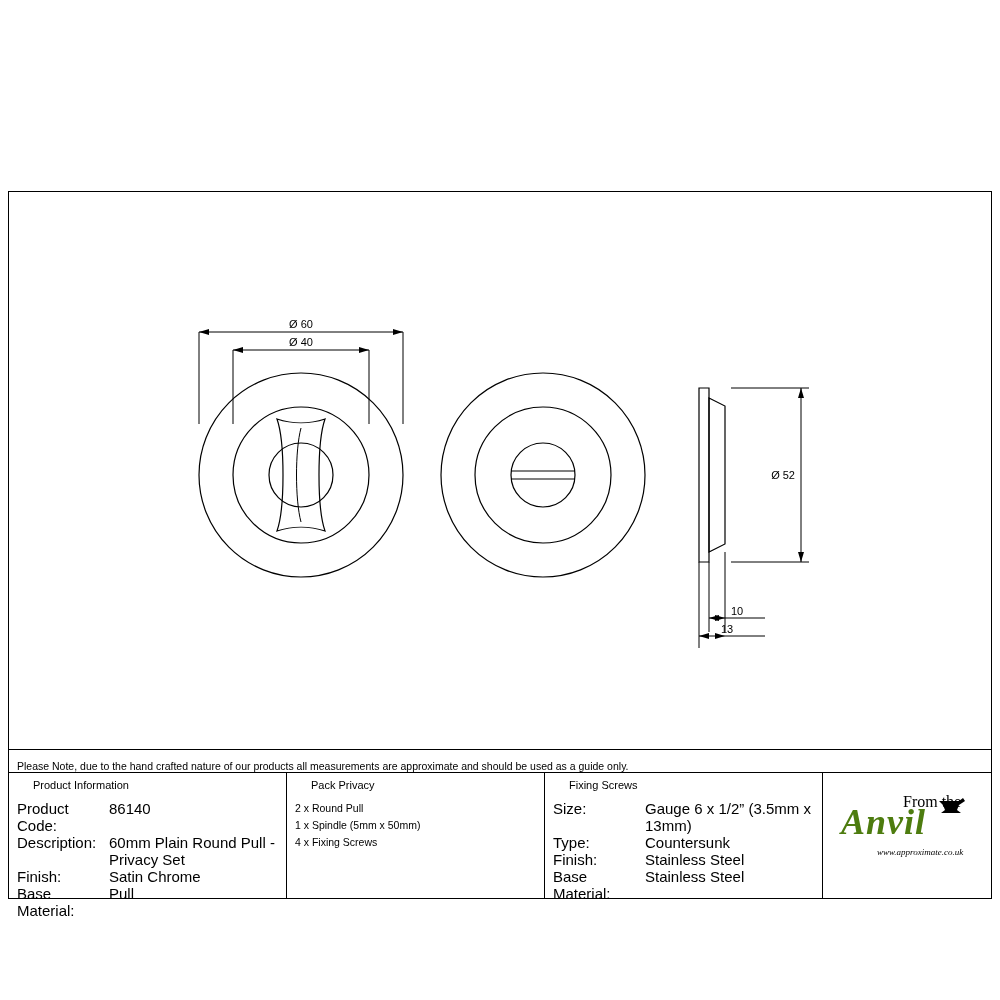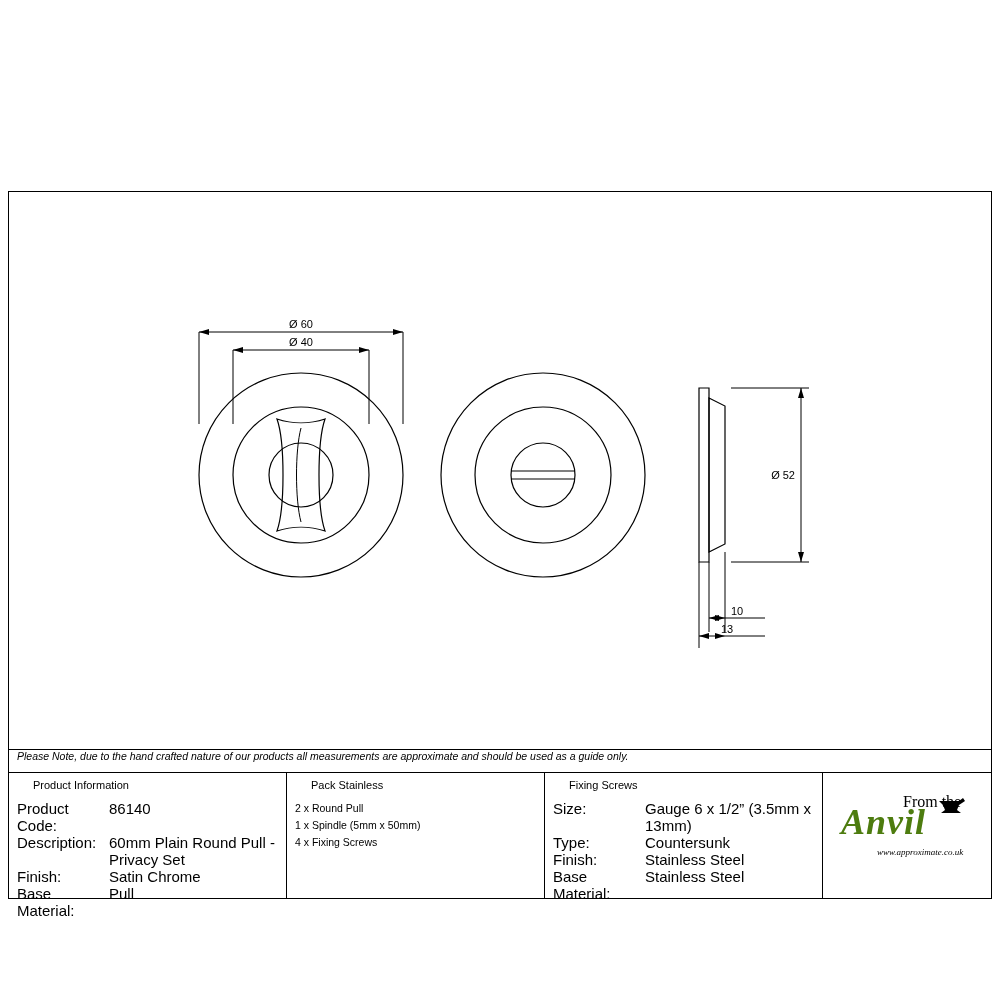--- a/index.html
+++ b/index.html
@@ -35,25 +35,24 @@
   .note-row {
     position: absolute;
     left: 0;
     top: 557px;
     width: 982px;
     height: 24px;
     border-top: 1px solid #000;
     border-bottom: 1px solid #000;
     box-sizing: border-box;
     display: flex;
-    align-items: flex-start;
+    align-items: flex-end;
     padding-left: 8px;
     font-size: 10.5px;
     color: #000;
-    font-style: italic;
   }
   .info-row {
     position: absolute;
     left: 0;
     top: 581px;
     width: 982px;
     height: 125px;
     display: flex;
   }
   .info-col {
@@ -231,21 +230,21 @@
         <span class="k">Finish:</span>
         <span class="v">Satin Chrome</span>
       </div>
       <div class="kv">
         <span class="k">Base Material:</span>
         <span class="v">Pull</span>
       </div>
     </div>
 
     <div class="info-col col-pack">
-      <div class="col-head">Pack Stainless</div>
+      <div class="col-head">Pack Privacy</div>
       <div class="plain-line">2 x Round Pull</div>
       <div class="plain-line">1 x Spindle (5mm x 50mm)</div>
       <div class="plain-line">4 x Fixing Screws</div>
     </div>
 
     <div class="info-col col-fixing">
       <div class="col-head">Fixing Screws</div>
       <div class="kv">
         <span class="k">Size:</span>
         <span class="v">Gauge 6 x 1/2” (3.5mm x 13mm)</span>

